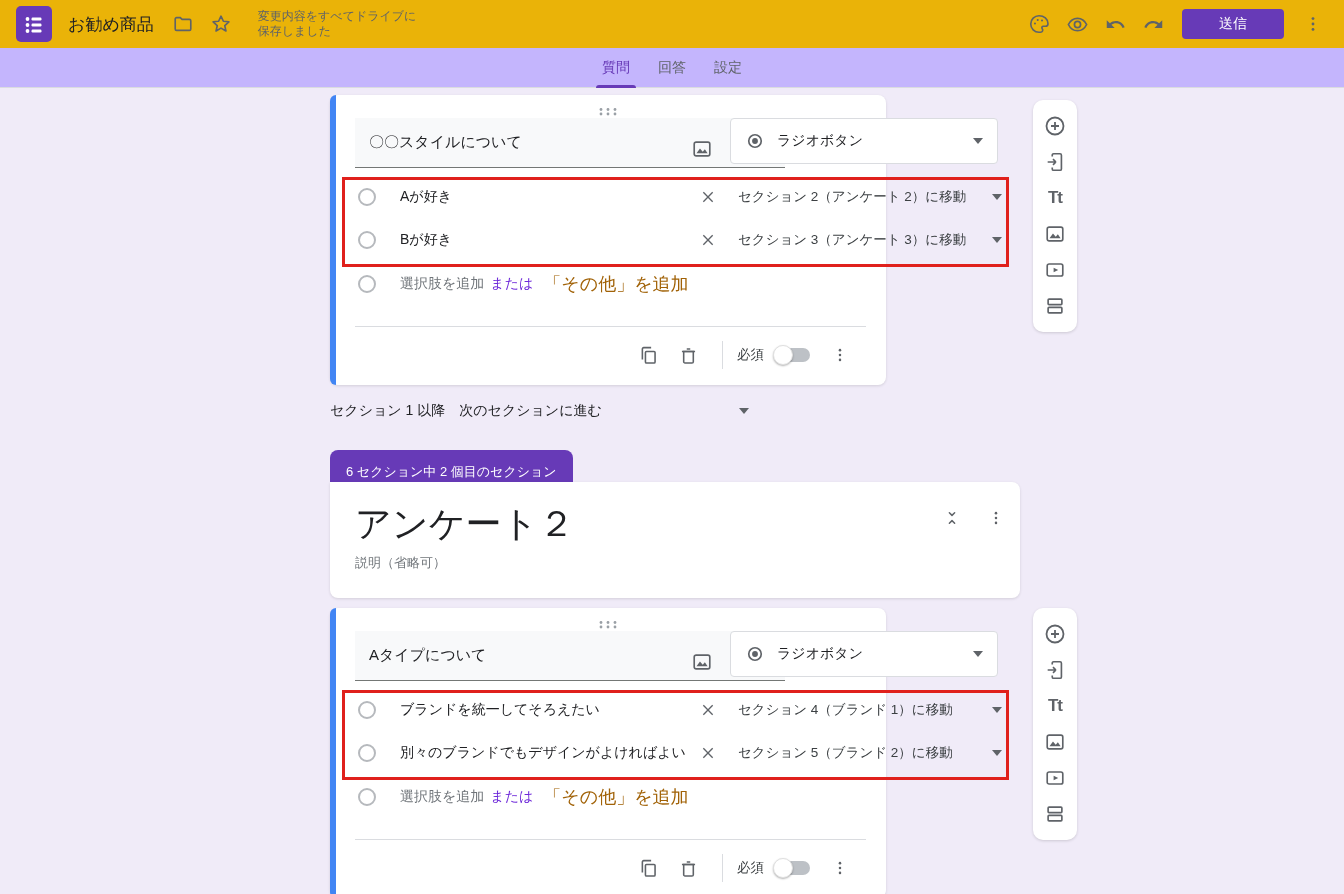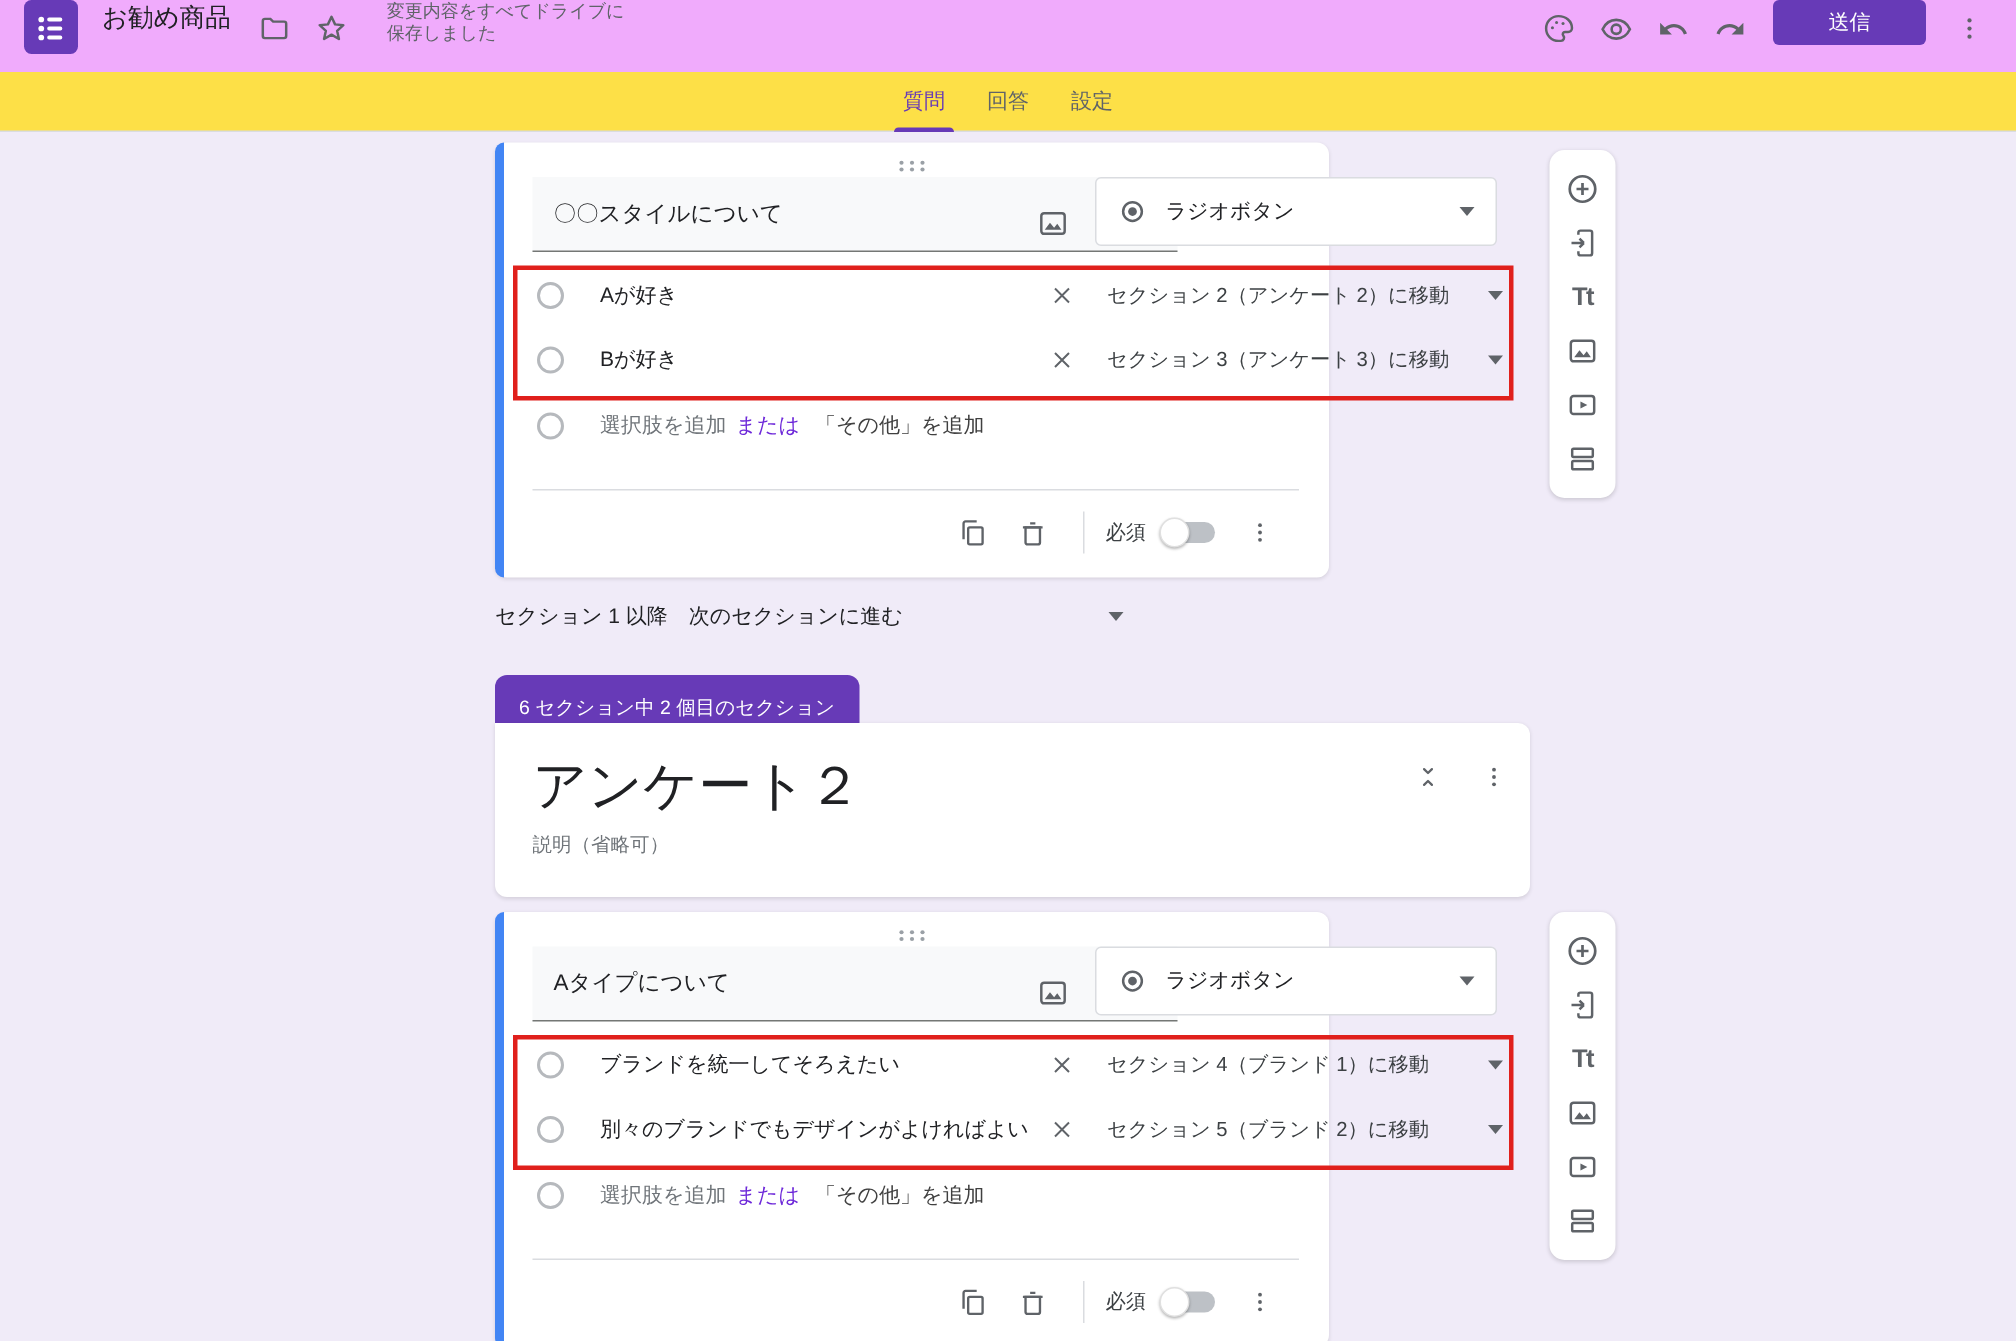--- a/index.html
+++ b/index.html
@@ -1,31 +1,31 @@
 <!DOCTYPE html>
 <html><head>
 <meta charset="utf-8">
 <style>
   * { margin:0; padding:0; box-sizing:border-box; }
   html,body { width:1344px; height:894px; overflow:hidden; }
   body { font-family:"Liberation Sans","DejaVu Sans",sans-serif; background:#f0ebf8; color:#202124; }
   .screen { position:relative; width:1344px; height:894px; }
 
   
-  .appbar { position:absolute; left:0; top:0; width:1344px; height:48px; background:#f0abfc; display:flex; align-items:flex-start; padding:0 12px; }
+  .appbar { position:absolute; left:0; top:0; width:1344px; height:48px; background:#eab308; display:flex; align-items:center; padding:0 12px; }
   .logo { width:36px; height:36px; margin:0 4px; flex:0 0 auto; cursor:pointer; }
   .doc-title { font-size:17px; color:#202124; margin:0 10px 0 12px; white-space:nowrap; }
   .hdr-ic { width:38px; height:38px; display:flex; align-items:center; justify-content:center; border-radius:50%; color:#5f6368; flex:0 0 auto; }
   .save-status { font-size:12px; color:#5f6368; line-height:15px; margin-left:18px; }
   .spacer { flex:1; }
   .send-btn { background:#673ab7; color:#fff; font-size:14px; border:none; border-radius:4px; height:30px; padding:0 37px; margin:0 10px; cursor:pointer; font-family:inherit; }
   svg.ic { display:block; }
 
   
-  .tabbar { position:absolute; left:0; top:48px; width:1344px; height:40px; background:#fde047; border-bottom:1px solid #dadce0; display:flex; justify-content:center; }
+  .tabbar { position:absolute; left:0; top:48px; width:1344px; height:40px; background:#c4b5fd; border-bottom:1px solid #dadce0; display:flex; justify-content:center; }
   .tab { position:relative; height:40px; display:flex; align-items:center; padding:0 14px; font-size:14px; color:#5f6368; cursor:pointer; }
   .tab.active { color:#673ab7; }
   .tab.active::after { content:""; position:absolute; left:8px; right:8px; bottom:0; height:3px; background:#673ab7; border-radius:3px 3px 0 0; }
 
   
   .qcard { position:absolute; left:330px; width:556px; height:290px; background:#fff; border-radius:8px; box-shadow:0 1px 3px rgba(0,0,0,.12); }
   .qcard .accent { position:absolute; left:0; top:0; bottom:0; width:6px; background:#4285f4; border-radius:8px 0 0 8px; }
   .drag { position:absolute; left:50%; top:7px; transform:translateX(-50%); cursor:grab; }
   .qtitle { position:absolute; left:25px; top:23px; width:430px; height:50px; background:#f8f9fa; border-bottom:1px solid #747775; display:flex; align-items:center; padding:0 14px; font-size:15px; color:#202124; cursor:text; }
   .imgbtn { position:absolute; left:352px; top:34px; width:40px; height:40px; border:none; background:transparent; display:flex; align-items:center; justify-content:center; color:#5f6368; cursor:pointer; left:352px; }
@@ -33,21 +33,21 @@
   .typesel .tlabel { font-size:14px; color:#202124; flex:1; }
   .caret { width:0; height:0; border-left:5px solid transparent; border-right:5px solid transparent; border-top:6px solid #5f6368; }
   .optrow { position:absolute; left:0; width:690px; height:42px; display:flex; align-items:center; }
   .optradio { width:18px; height:18px; border:2px solid #b6b9bd; border-radius:50%; margin-left:28px; flex:0 0 auto; }
   .optlabel { font-size:14px; color:#202124; margin-left:24px; cursor:text; }
   .xbtn { position:absolute; left:365px; width:26px; height:26px; display:flex; align-items:center; justify-content:center; color:#5f6368; cursor:pointer; }
   .goto { position:absolute; left:408px; right:18px; height:100%; display:flex; align-items:center; cursor:pointer; }
   .goto .gototext { font-size:13.5px; color:#3c4043; flex:1; }
   .addrow-gray { font-size:14px; color:#70757a; margin-left:24px; cursor:pointer; }
   .addrow-or { font-size:14px; color:#6d28d9; margin-left:6px; }
-  .addrow-link { font-size:14px; color:#404040; margin-left:10px; cursor:pointer;text-align:right; }
+  .addrow-link { font-size:18px; color:#a16207; margin-left:10px; cursor:pointer;text-align:right; }
   .redbox { position:absolute; left:12px; top:82px; width:667px; height:90px; border:3px solid #e0201c; pointer-events:none; z-index:5; }
   .hdiv { position:absolute; left:25px; right:20px; top:231px; height:1px; background:#dadce0; }
   .cfoot { position:absolute; left:14px; right:0; top:238px; height:44px; display:flex; align-items:center; justify-content:flex-end; padding-right:26px; }
   .footbtn { width:40px; height:40px; border:none; background:transparent; display:flex; align-items:center; justify-content:center; color:#5f6368; cursor:pointer; }
   .vdiv { width:1px; height:28px; background:#dadce0; margin:0 14px; }
   .reqlabel { font-size:13.5px; color:#3c4043; margin-right:12px; }
   .toggle { position:relative; width:34px; height:14px; background:#bdc1c6; border-radius:7px; margin-right:10px; cursor:pointer; }
   .toggle .knob { position:absolute; left:-3px; top:-3px; width:20px; height:20px; background:#fff; border:1px solid #e0e0e0; border-radius:50%; box-shadow:0 1px 2px rgba(0,0,0,.3); }
 
   

